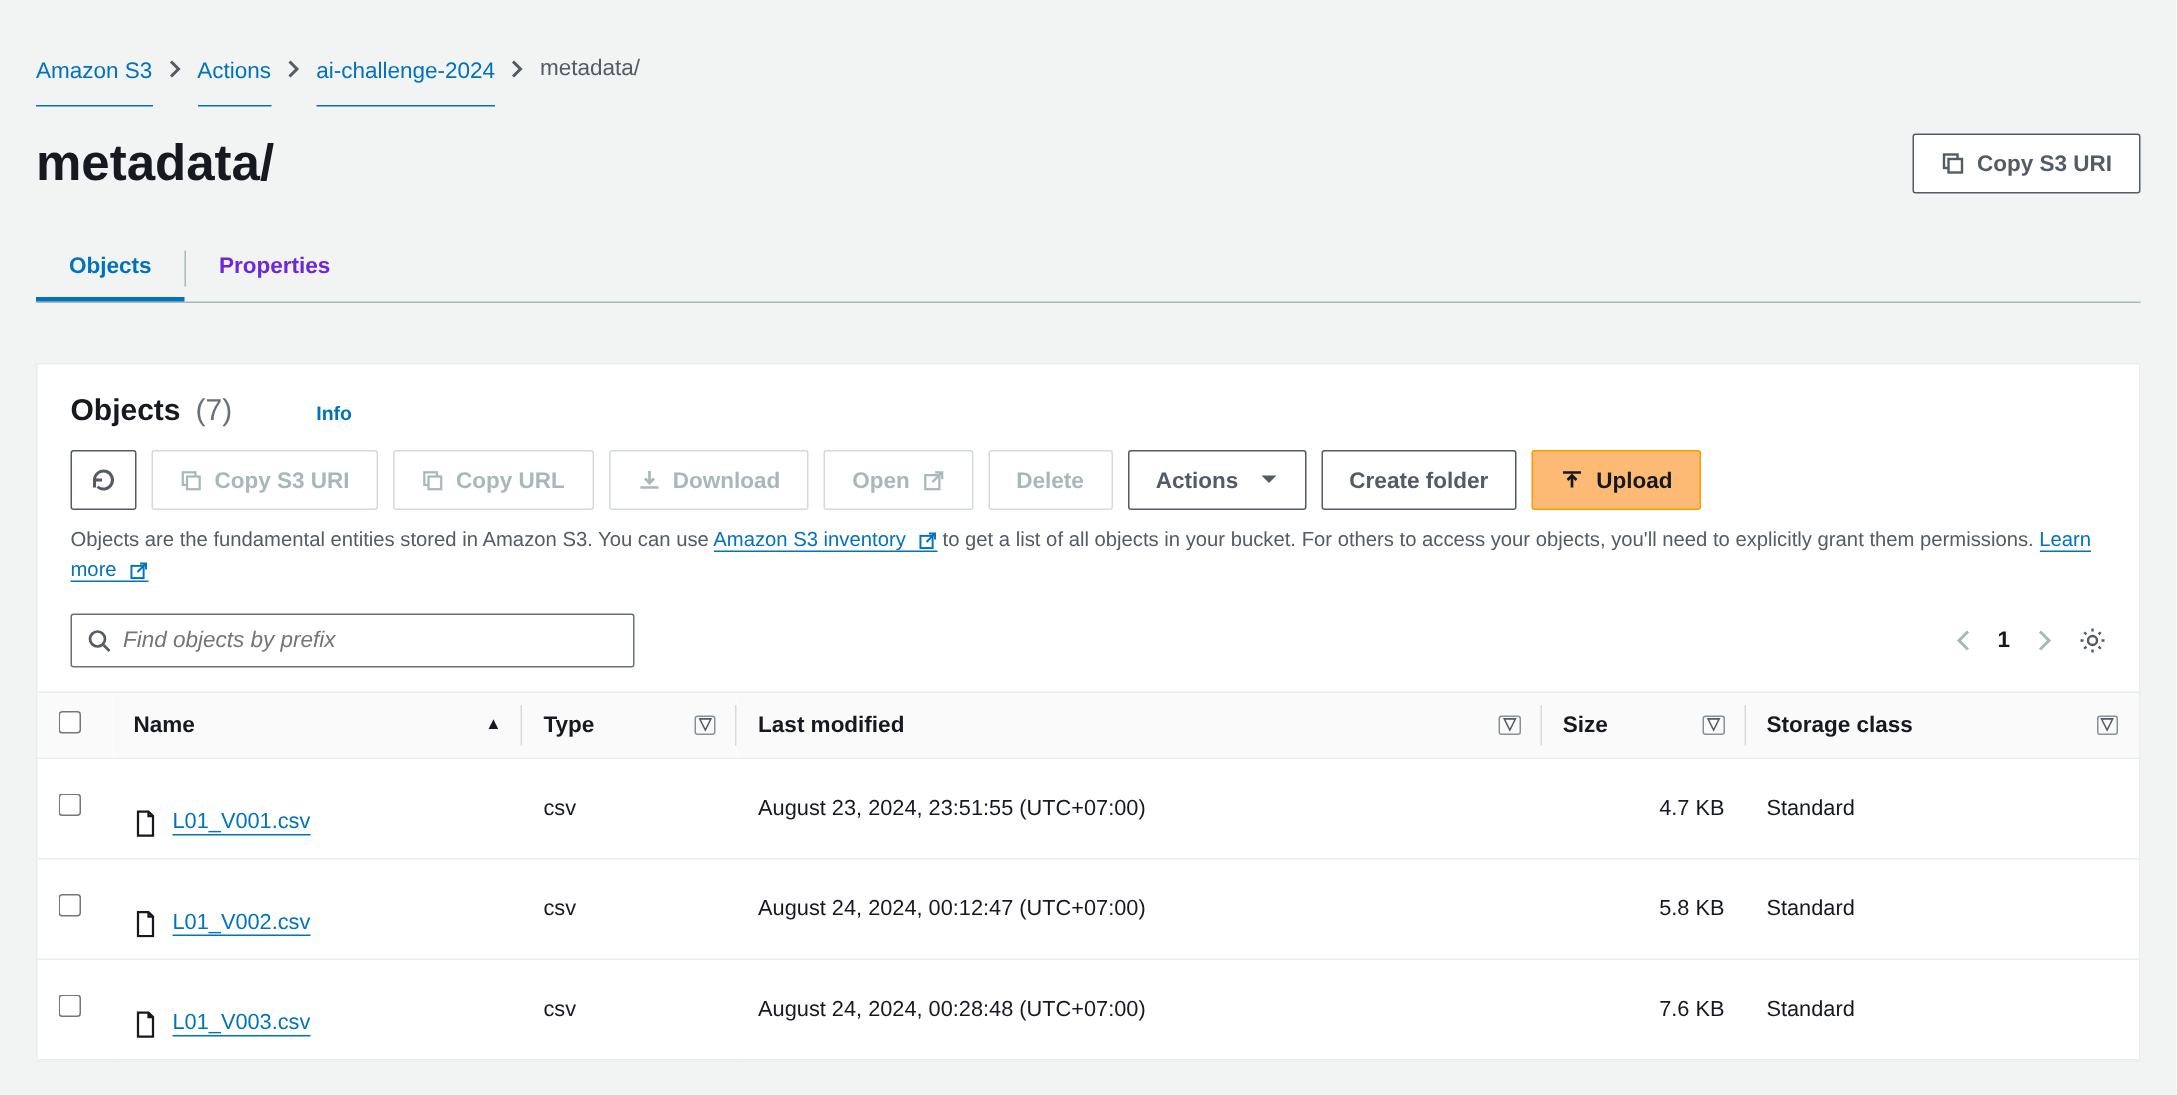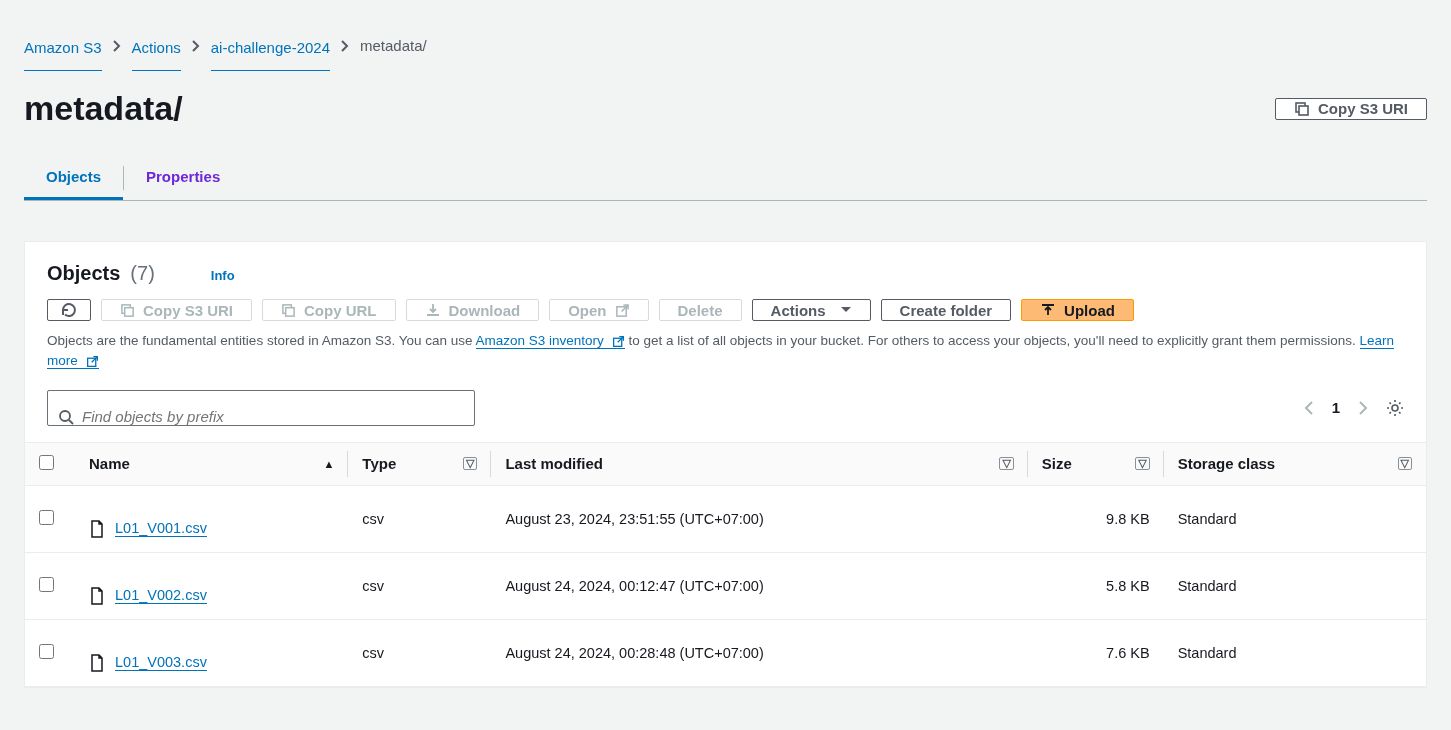--- a/index.html
+++ b/index.html
@@ -42,21 +42,21 @@
     align-items: center;
     gap: 8px;
     background: #fff;
     border: 1px solid #545b64;
     border-radius: 2px;
     padding: 6px 18px;
     font-size: 15px;
     font-weight: 700;
     color: #545b64;
     cursor: pointer;
-    height: 22px;
+    height: 40px;
   }
   .btn.disabled {
     color: #aab7b8;
     border-color: #d5dbdb;
     cursor: not-allowed;
   }
   .btn.primary {
     background: #fdba74;
     border-color: #ff9900;
     color: #16191f;
@@ -132,24 +132,24 @@
     border-bottom: 1px solid #0073bb;
   }
   .search-row {
     display: flex;
     justify-content: space-between;
     align-items: center;
     margin-bottom: 16px;
   }
   .search-box {
     display: flex;
-    align-items: flex-end;
+    align-items: center;
     border: 1px solid #687078;
     border-radius: 2px;
-    width: 428px;
+    width: 376px;
     height: 36px;
     padding: 0 10px;
     gap: 8px;
   }
   .search-box input {
     border: none;
     outline: none;
     flex: 1;
     font-size: 15px;
     font-style: italic;
@@ -442,21 +442,21 @@
                 <span>
                   <svg width="16" height="18" viewBox="0 0 16 18">
                     <path d="M3 1 h7 l3 3 v13 h-10 Z M10 1 v3 h3" fill="none" stroke="#16191f" stroke-width="1.5"></path>
                   </svg>
                 </span>
                 <a href="#" class="file-link">L01_V001.csv</a>
               </div>
             </td>
             <td>csv</td>
             <td>August 23, 2024, 23:51:55 (UTC+07:00)</td>
-            <td class="sz-col">9.8 KB</td>
+            <td class="sz-col">4.7 KB</td>
             <td>Standard</td>
           </tr>
           <tr>
             <td><input type="checkbox" style=""></td>
             <td>
               <div class="file-cell">
                 <span>
                   <svg width="16" height="18" viewBox="0 0 16 18">
                     <path d="M3 1 h7 l3 3 v13 h-10 Z M10 1 v3 h3" fill="none" stroke="#16191f" stroke-width="1.5"></path>
                   </svg>

